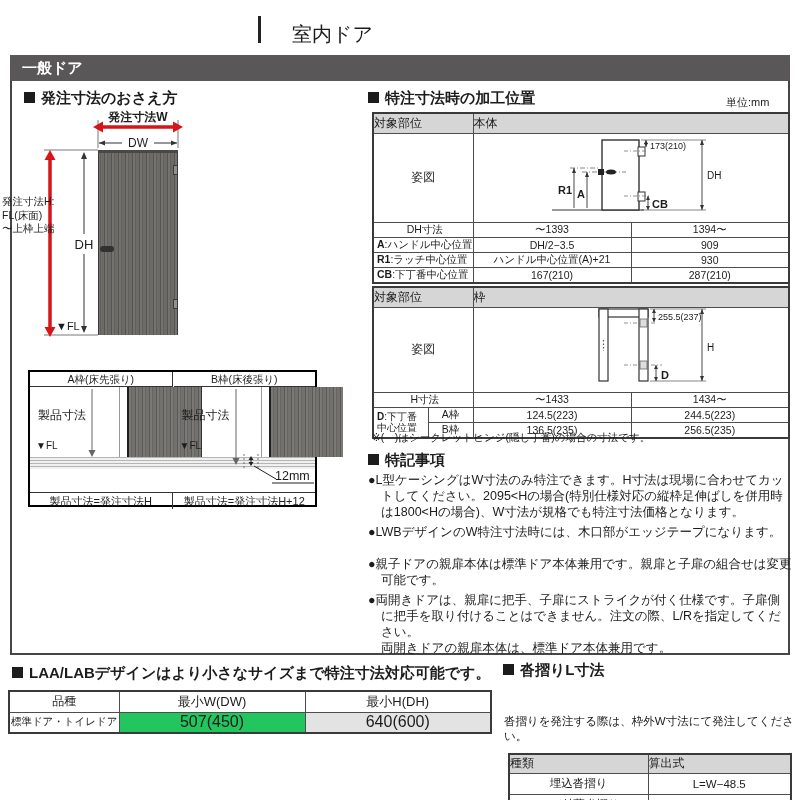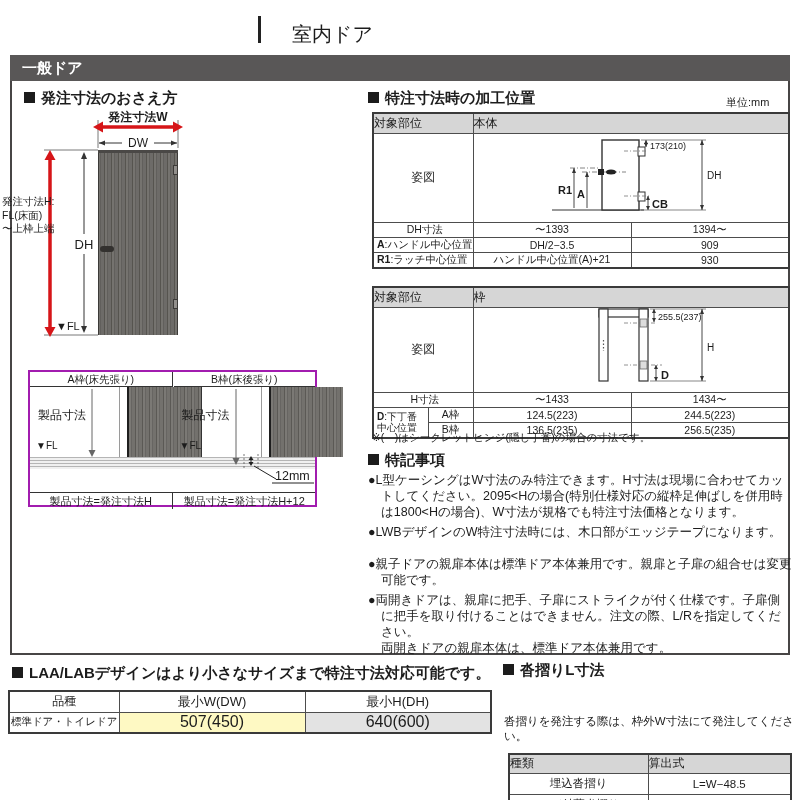--- a/index.html
+++ b/index.html
@@ -23,21 +23,21 @@
   #handle{left:100px;top:246px;width:14px;height:6px;background:#33312f;border-radius:3px;}
   
   table{border-collapse:collapse;table-layout:fixed;}
   td{border:1px solid #4d4d4d;padding:0;overflow:hidden;vertical-align:middle;}
   .tblframe{border:2px solid #3a3a3a;}
   .ghead{background:#d6d6d6;text-align:left;font-size:12px;}
   .c{text-align:center;}
   .lab{font-size:10.5px;padding-left:3px;}
   .val{font-size:10.5px;text-align:center;}
   
-  #abtable{left:28px;top:370px;width:289px;height:137px;border:2px solid #a21caf;box-sizing:border-box;background:#fff;}
+  #abtable{left:28px;top:370px;width:289px;height:137px;border:2px solid #000000;box-sizing:border-box;background:#fff;}
   #abtable .hdr{position:absolute;top:0;height:15px;line-height:15px;font-size:10.5px;text-align:center;
                 border-bottom:1px solid #333;box-sizing:border-box;}
   .panel{position:absolute;top:15px;height:70px;padding-left:28px;}
   .ptex{position:absolute;right:0;top:0;width:72px;height:70px;
     background:repeating-linear-gradient(90deg,#7b7975 0 2px,#676562 2px 3px,#73716d 3px 6px,#5b5955 6px 7px);}
   .pframe{position:absolute;right:72px;top:0;width:2px;height:70px;background:#1e1e1e;}
   .pframe2{position:absolute;right:81px;top:0;width:1px;height:70px;background:#9a9a9a;}
   .pdim{position:absolute;left:8px;top:20px;font-size:12px;}
   .pfl{position:absolute;left:6px;top:53px;font-size:10px;}
   #abfloor{position:absolute;left:0;top:85px;width:100%;height:12px;
@@ -217,20 +217,25 @@
     <tr style="height:14px">
       <td class="lab"><b>A</b><span>:ハンドル中心位置</span></td>
       <td class="val">DH/2−3.5</td>
       <td class="val">909</td>
     </tr>
     <tr style="height:14px">
       <td class="lab"><b>R1</b><span>:ラッチ中心位置</span></td>
       <td class="val">ハンドル中心位置(A)+21</td>
       <td class="val">930</td>
     </tr>
+    <tr style="height:14px">
+      <td class="lab"><b>CB</b><span>:下丁番中心位置</span></td>
+      <td class="val">167(210)</td>
+      <td class="val">287(210)</td>
+    </tr>
   </tbody>
     </table>
 
   <table class="abs tblframe" style="left:372px;top:286px;width:416px;">
     <colgroup>
         <col style="width:55px">
         <col style="width:45px">
         <col style="width:158px">
         <col style="width:158px">
       </colgroup>
@@ -317,21 +322,21 @@
         <col style="width:186px">
       </colgroup>
     <tbody>
         <tr style="height:21px">
       <td class="c" style="font-size:12px">品種</td>
       <td class="c" style="font-size:13px">最小W(DW)</td>
       <td class="c" style="font-size:13px">最小H(DH)</td>
     </tr>
     <tr style="height:21px">
       <td class="c" style="font-size:10.5px">標準ドア・トイレドア</td>
-      <td class="c" style="font-size:16px;background:#fef9c3">507(450)</td>
+      <td class="c" style="font-size:16px;background:#22c55e">507(450)</td>
       <td class="c" style="font-size:16px;background:#e3e3e3">640(600)</td>
     </tr>
   </tbody>
     </table>
 
   <div class="abs h15" style="left:503px;top:661px;">
     <span class="sq"></span><span>沓摺りL寸法</span>
   </div>
   <div class="abs" style="left:504px;top:686px;font-size:11.5px;margin-top:28px;">沓摺りを発注する際は、枠外W寸法にて発注してください。</div>
   <table class="abs tblframe" style="left:508px;top:708px;width:282px;margin-top:45px;">

